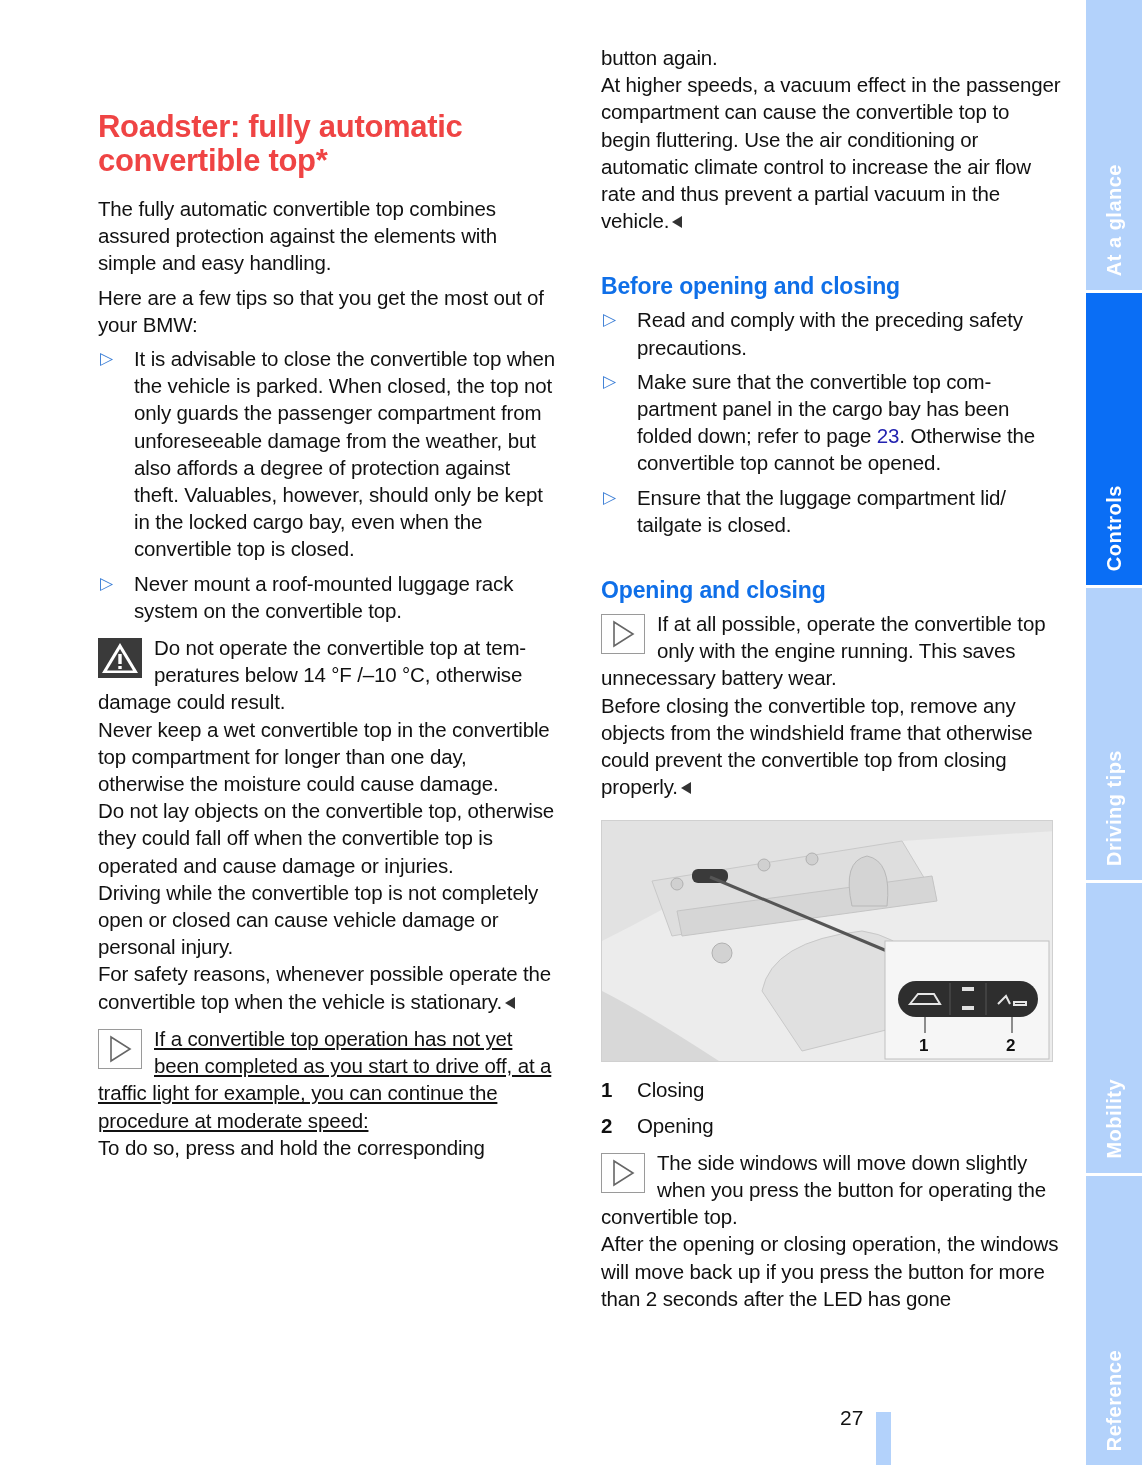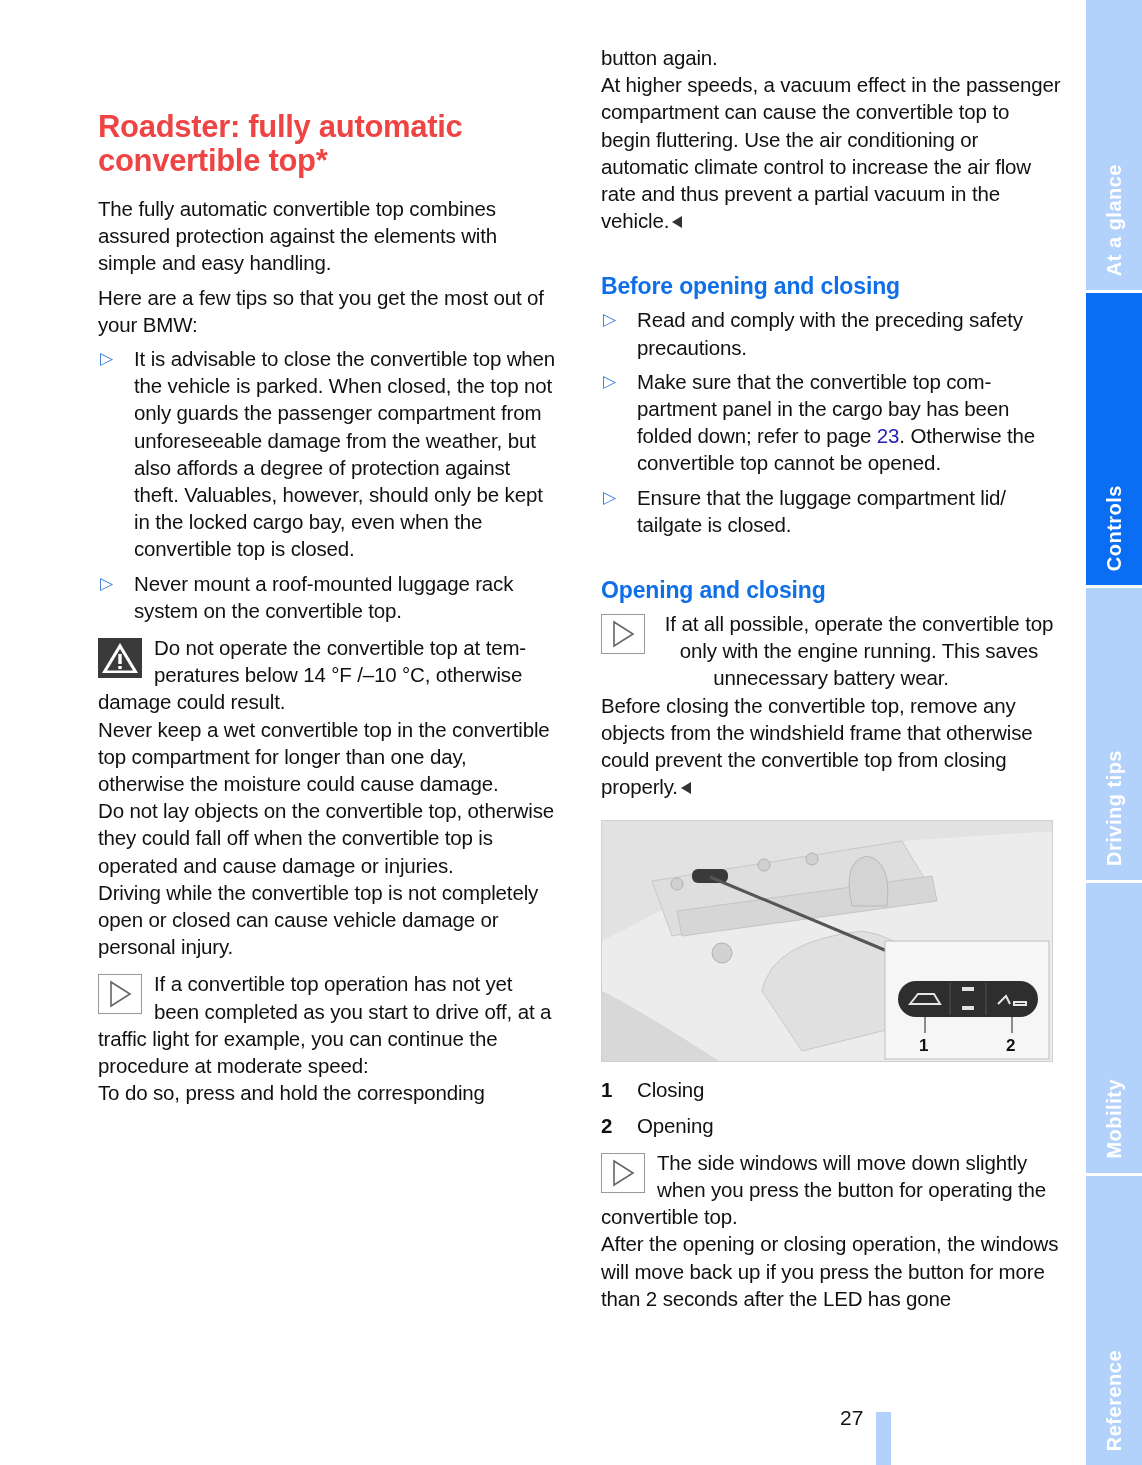--- a/index.html
+++ b/index.html
@@ -56,22 +56,23 @@
         <polygon points="20,8 33,29.5 7,29.5" fill="#3a3a3a"></polygon>
         <rect x="18.3" y="13" width="3.4" height="10" fill="#ffffff"></rect>
         <rect x="18.3" y="25" width="3.4" height="3" fill="#ffffff"></rect>
       </svg>
     </div>
     <p>Do not operate the convertible top at tem­peratures below 14 °F /–10 °C, otherwise damage could result.</p>
   </div>
   <p>Never keep a wet convertible top in the convert­ible top compartment for longer than one day, otherwise the moisture could cause damage.</p>
   <p>Do not lay objects on the convertible top, other­wise they could fall off when the convertible top is operated and cause damage or injuries.</p>
   <p>Driving while the convertible top is not com­pletely open or closed can cause vehicle dam­age or personal injury.</p>
+  <p><span>For safety reasons, whenever possible operate the convertible top when the vehicle is station­ary.</span><span class="end-mark"></span></p>
 
-  <div class="note" style="margin-top:10px;">
+  <div class="note" style="margin-top:10px;text-decoration:underline;">
     <div class="icon-box hint-icon">
       <svg width="26" height="30" viewBox="0 0 26 30">
         <polygon points="4,3 23,15 4,27" fill="none" stroke="#666" stroke-width="1.6"></polygon>
       </svg>
     </div>
     <p>If a convertible top operation has not yet been completed as you start to drive off, at a traffic light for example, you can continue the procedure at moderate speed:</p>
   </div>
   <p>To do so, press and hold the corresponding</p>
 </div>
 
@@ -88,21 +89,21 @@
     <span class="tri">▷</span>
     <span>Make sure that the convertible top com­partment panel in the cargo bay has been folded down; refer to page </span><a class="link">23</a><span>. Otherwise the convertible top cannot be opened.</span>
   </div>
   <div class="bullet">
     <span class="tri">▷</span>
     <span>Ensure that the luggage compartment lid/ tailgate is closed.</span>
   </div>
 
   <h2>Opening and closing</h2>
 
-  <div class="note" style="margin-top:4px;text-align:center;">
+  <div class="note" style="margin-top:4px;">
     <div class="icon-box hint-icon">
       <svg width="26" height="30" viewBox="0 0 26 30">
         <polygon points="4,3 23,15 4,27" fill="none" stroke="#666" stroke-width="1.6"></polygon>
       </svg>
     </div>
     <p>If at all possible, operate the convertible top only with the engine running. This saves unnecessary battery wear.</p>
   </div>
   <p><span>Before closing the convertible top, remove any objects from the windshield frame that other­wise could prevent the convertible top from closing properly.</span><span class="end-mark"></span></p>
 
   <div class="figure">

